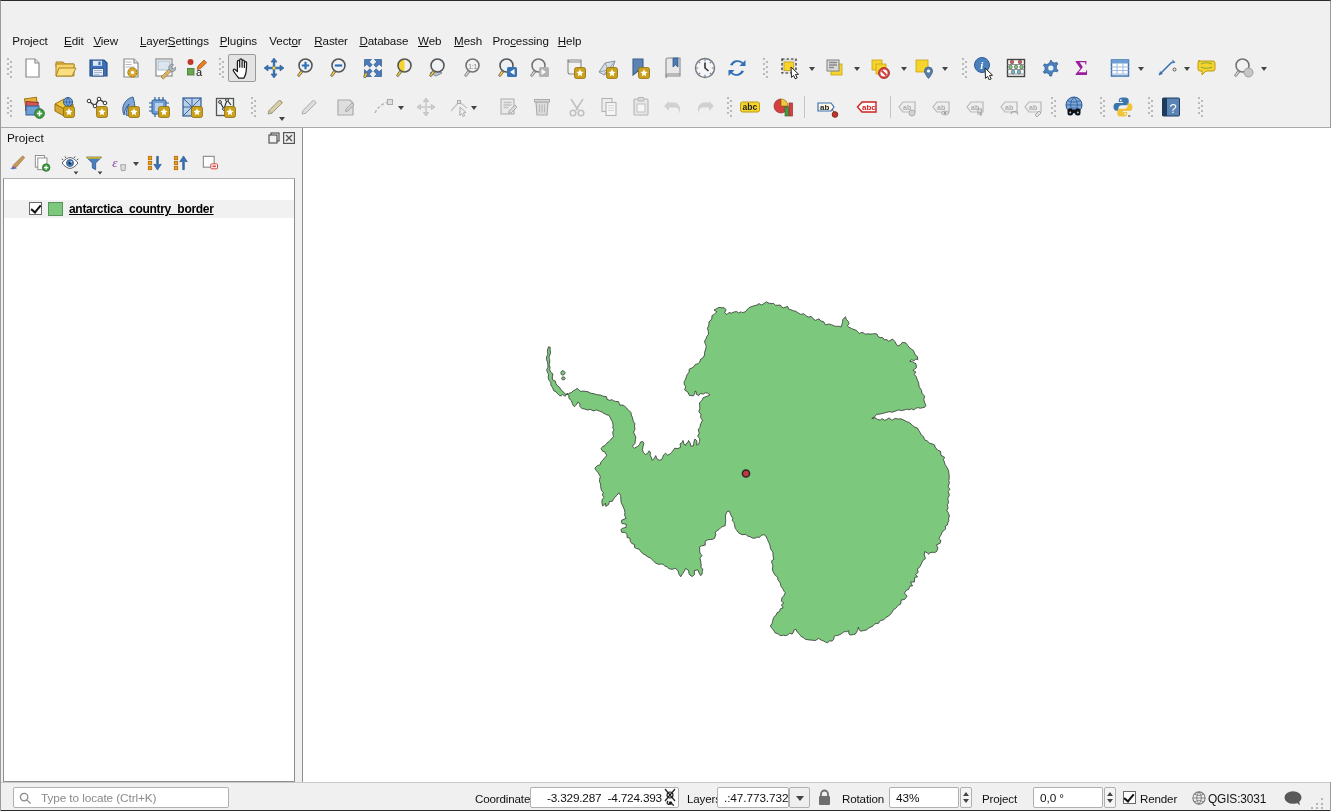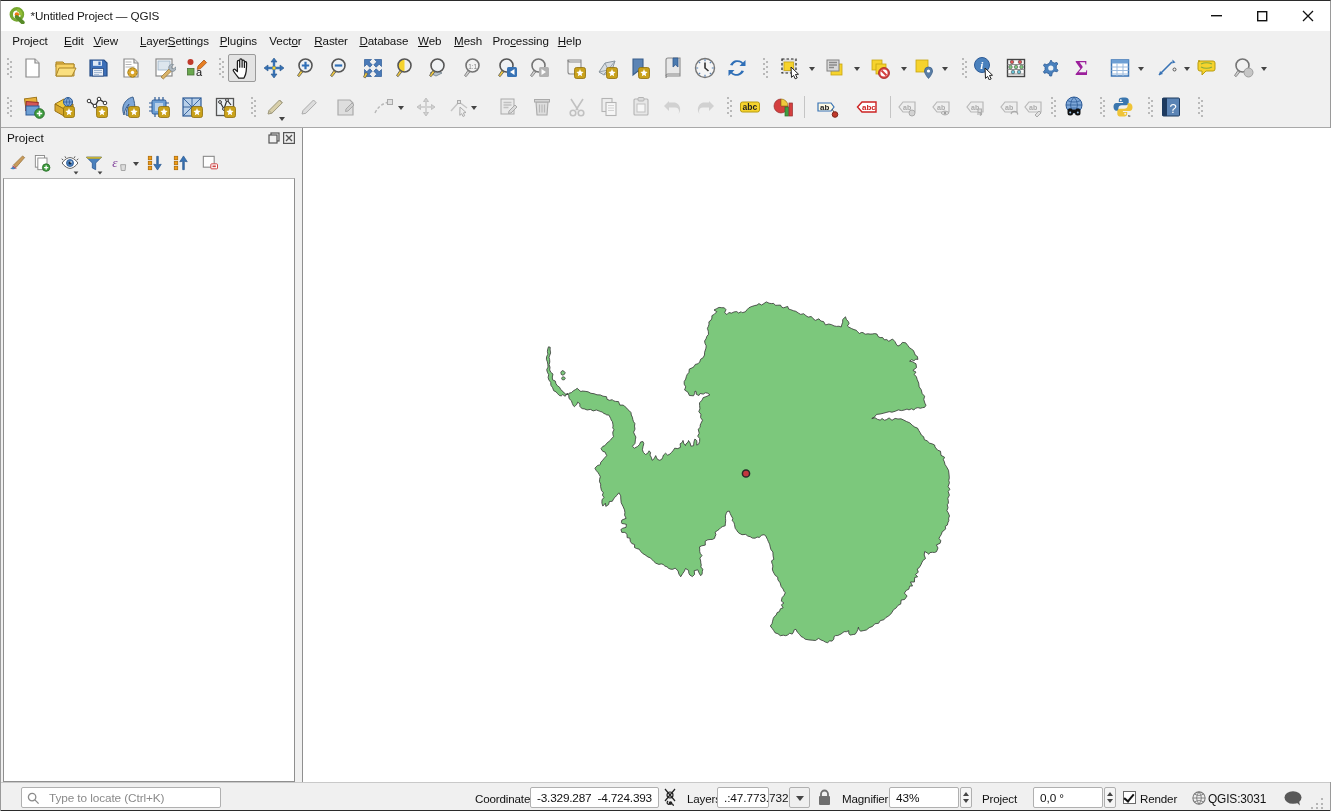--- a/index.html
+++ b/index.html
@@ -27,38 +27,20 @@
 #status { position:absolute; left:0; top:781px; width:100%; height:30px; background:#f0f0f0; border-top:1px solid #c9c9c9; }
 .sl { position:absolute; font-size:11.6px; color:#111; top:791px; letter-spacing:-0.15px; }
 .sbox { position:absolute; top:785.5px; height:21px; background:#fff; border:1px solid #b0b0b0; border-radius:2px; font-size:11.8px; color:#111; padding:3px 6px 0 6px; letter-spacing:-0.1px; }
 .spin { position:absolute; top:785.5px; width:12px; height:21px; background:#f5f5f5; border:1px solid #b0b0b0; border-radius:2px; }
 .spin:before { content:""; position:absolute; left:2.5px; top:4px; border-left:3px solid transparent; border-right:3px solid transparent; border-bottom:4px solid #444; }
 .spin:after { content:""; position:absolute; left:2.5px; bottom:4px; border-left:3px solid transparent; border-right:3px solid transparent; border-top:4px solid #444; }
 #bottomedge { position:absolute; left:0; top:808.5px; width:100%; height:2.5px; background:#2b2b2b; }
 </style></head>
 <body>
 <div id="win">
-<div id="titlebar">
-  <svg style="position:absolute;left:8px;top:6px" width="18" height="17" viewBox="0 0 24 23">
-    <circle cx="10.5" cy="10" r="7.6" fill="none" stroke="#76a82f" stroke-width="4.6"></circle>
-    <path d="M10.5 2.4a7.6 7.6 0 017.4 9.3l-4.4-1A3.4 3.4 0 0010.5 6z" fill="#93bd35" stroke="none"></path>
-    <circle cx="10.5" cy="10" r="3" fill="#ee7913"></circle>
-    <path d="M12 11.5l8.2 7.6a2.6 2.6 0 01-3.6 3.8l-8.2-7.6a3 3 0 01-0.4-3.4 3 3 0 014-0.4z" fill="#578b28"></path>
-  </svg>
-  <span id="title">*Untitled Project — QGIS</span>
-  <svg style="position:absolute;left:1210px;top:14px" width="12" height="2">
-        <rect width="11" height="1.4" fill="#111"></rect>
-      </svg>
-  <svg style="position:absolute;left:1256px;top:10px" width="11" height="11">
-        <rect x="0.7" y="0.7" width="9" height="9" fill="none" stroke="#111" stroke-width="1.4"></rect>
-      </svg>
-  <svg style="position:absolute;left:1301px;top:9px" width="12" height="12">
-        <path d="M1 1l10 10M11 1L1 11" stroke="#111" stroke-width="1.3"></path>
-      </svg>
-</div>
 <div id="menubar"></div>
 <div id="toolbars"></div>
 <span class="mi" style="left:11.3px">Pro<u>j</u>ect</span>
     <span class="mi" style="left:63.1px"><u>E</u>dit</span>
     <span class="mi" style="left:92.4px"><u>V</u>iew</span>
     <span class="mi" style="left:139px"><u>L</u>ayer</span>
     <span class="mi" style="left:166.8px"><u>S</u>ettings</span>
     <span class="mi" style="left:218.7px"><u>P</u>lugins</span>
     <span class="mi" style="left:268.3px">Vect<u>o</u>r</span>
     <span class="mi" style="left:313.3px"><u>R</u>aster</span>
@@ -755,46 +737,51 @@
     <div class="ic" style="left:199px;top:152px">
       <svg width="20" height="20" viewBox="0 0 24 24">
         <rect x="4" y="4" width="13" height="13" fill="#fdfdfd" stroke="#888" stroke-width="1.3"></rect>
         <rect x="13" y="13" width="8" height="6" rx="1" fill="#fff" stroke="#d04545" stroke-width="1.2"></rect>
         <rect x="15" y="15" width="4" height="2" fill="#d04545"></rect>
       </svg>
     </div>
     <div class="dd" style="left:72px;top:170px;transform:scale(0.8)"></div>
     <div class="dd" style="left:96px;top:170px;transform:scale(0.8)"></div>
 <div id="plist">
+  <div class="lrow" style="top:21px;background:#f1f1f1">
+    <div class="cb"></div>
+    <div style="position:absolute;left:44px;top:1.5px;width:15px;height:14px;background:#7cc87c;border:1px solid #5a945a"></div>
+    <span class="lname" style="text-decoration:underline">antarctica_country_border</span>
+  </div>
 </div>
 <div id="status"></div>
-  <div class="sbox" style="left:20px;width:200px;color:#8a8a8a">
+  <div class="sbox" style="left:12px;width:216px;color:#8a8a8a">
     <svg style="position:absolute;left:5px;top:4px" width="13" height="13" viewBox="0 0 14 14">
         <circle cx="5.5" cy="5.5" r="4" fill="none" stroke="#8a8a8a" stroke-width="1.4"></circle>
         <path d="M8.5 8.5l4 4" stroke="#8a8a8a" stroke-width="1.4"></path>
       </svg>
     <span style="margin-left:21px">Type to locate (Ctrl+K)</span>
   </div>
   <span class="sl" style="left:474px">Coordinate</span>
-  <div class="sbox" style="left:529px;width:129px;text-align:center;white-space:nowrap;padding-left:2px;padding-right:2px;letter-spacing:-0.2px">-3.329.287&nbsp; -4.724.393</div>
+  <div class="sbox" style="left:529px;width:149px;text-align:center;white-space:nowrap;padding-left:2px;padding-right:2px;letter-spacing:-0.2px">-3.329.287&nbsp; -4.724.393</div>
   <svg style="position:absolute;left:662px;top:787px" width="15" height="18" viewBox="0 0 15 18">
       <circle cx="7" cy="7" r="3" fill="none" stroke="#222" stroke-width="1.2"></circle>
       <path d="M2 1l10 12M12 1L2 13M5 13c-2 2 0 4 2 3s4 1 3 2" stroke="#222" stroke-width="1.2" fill="none"></path>
       <circle cx="7.5" cy="15" r="1.8" fill="#222"></circle>
     </svg>
   <span class="sl" style="left:686px">Layers</span>
-  <div class="sbox" style="left:716px;width:52px">.:47.773.732</div>
+  <div class="sbox" style="left:716px;width:72px">.:47.773.732</div>
   <div style="position:absolute;left:788px;top:785.5px;width:21px;height:21px;background:#efefef;border:1px solid #b0b0b0;border-radius:2px">
     <div style="position:absolute;left:6px;top:8px;border-left:4px solid transparent;border-right:4px solid transparent;border-top:5px solid #444"></div>
   </div>
   <svg style="position:absolute;left:817px;top:788px" width="13" height="17" viewBox="0 0 13 17">
       <path d="M3 7V5a3.5 3.5 0 017 0v2" fill="none" stroke="#6e6e6e" stroke-width="1.8"></path>
       <rect x="1" y="7" width="11" height="9" rx="1" fill="#6e6e6e"></rect>
     </svg>
-  <span class="sl" style="left:841px">Magnifier</span>
+  <span class="sl" style="left:841px">Rotation</span>
   <div class="sbox" style="left:888px;width:70px">43%</div>
   <div class="spin" style="left:958.5px"></div>
   <span class="sl" style="left:981px">Project</span>
   <div class="sbox" style="left:1032px;width:70px">0,0 °</div>
   <div class="spin" style="left:1102.5px"></div>
   <div class="cb" style="left:1121.5px;top:790px;position:absolute"></div>
   <span class="sl" style="left:1139px">Render</span>
   <svg style="position:absolute;left:1190px;top:789.5px" width="16" height="14" viewBox="0 0 16 16">
       <circle cx="8" cy="8" r="7" fill="none" stroke="#777" stroke-width="1.2"></circle>
       <path d="M1 8h14M8 1a10.5 10.5 0 010 14M8 1a10.5 10.5 0 000 14M3 3.5c3 2 7 2 10 0M3 12.5c3-2 7-2 10 0" stroke="#777" stroke-width="1" fill="none"></path>

